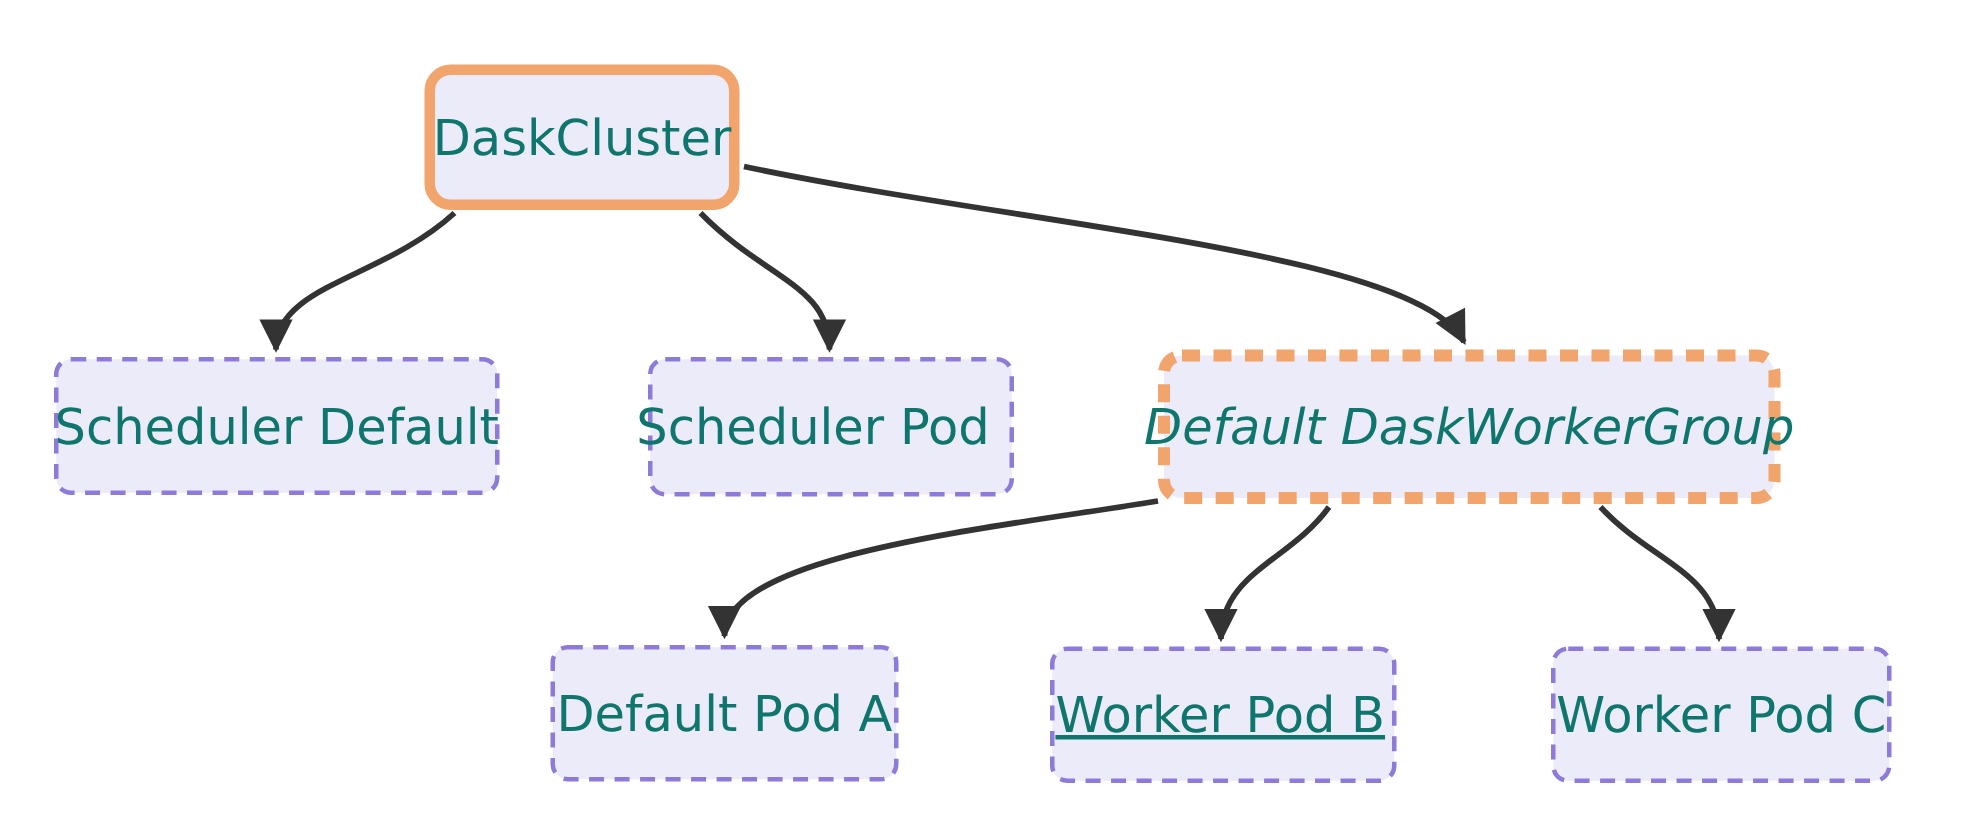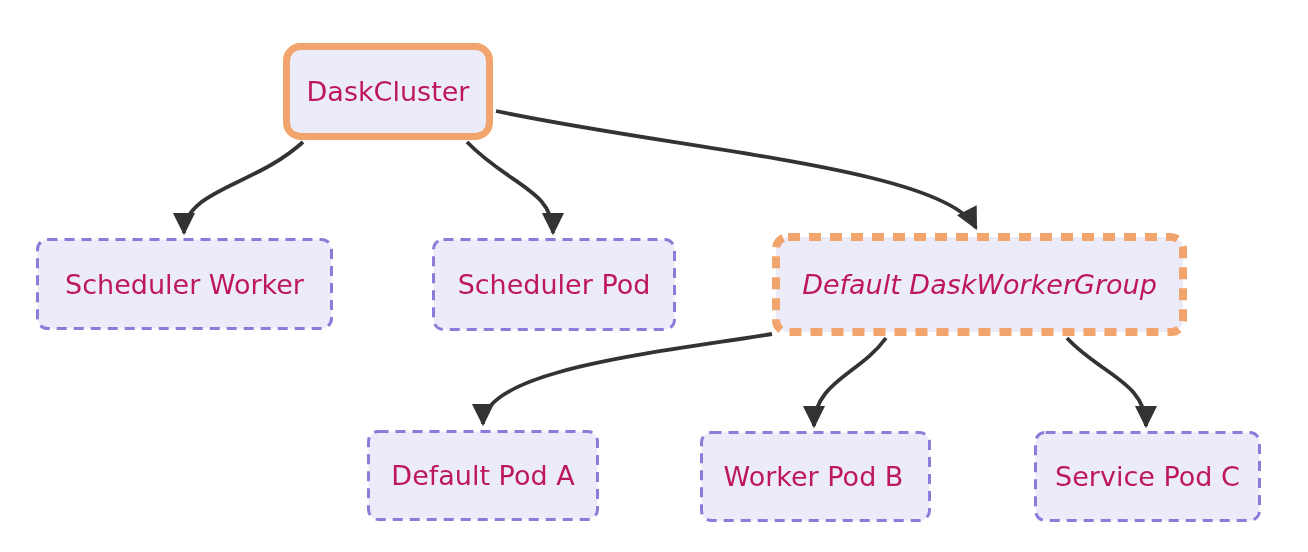--- a/index.html
+++ b/index.html
@@ -21,22 +21,22 @@
     top: 0;
     width: 1308px;
     height: 552px;
   }
   .node-label {
     position: absolute;
     display: flex;
     align-items: center;
     justify-content: center;
     text-align: center;
-    color: #be185d;
-    font-size: 27px;
+    color: #0f766e;
+    font-size: 33px;
     letter-spacing: 0px;
     white-space: nowrap;
     pointer-events: none;
   }
 </style>
 </head>
 <body>
 
 <div id="diagram-canvas">
 
@@ -60,25 +60,25 @@
       <path d="M 467 142 C 510 186 553 190 553 233" marker-end="url(#arrowhead)"></path>
       <path d="M 496 111 C 680 150 945 168 976 228" marker-end="url(#arrowhead)"></path>
       <path d="M 772 334 C 655 353 483 370 483 424" marker-end="url(#arrowhead)"></path>
       <path d="M 886 338 C 860 374 814 382 814 426" marker-end="url(#arrowhead)"></path>
       <path d="M 1067 338 C 1100 374 1146 382 1146 426" marker-end="url(#arrowhead)"></path>
     </g>
   </svg>
 
   <div class="node-label" style="left:283px; top:43px; width:210px; height:97px;">DaskCluster</div>
 
-  <div class="node-label" style="left:36px; top:238px; width:297px; height:92px;">Scheduler Worker</div>
+  <div class="node-label" style="left:36px; top:238px; width:297px; height:92px;">Scheduler Default</div>
 
-  <div class="node-label" style="left:432px; top:238px; width:244px; height:93px;">Scheduler Pod</div>
+  <div class="node-label" style="left:420px; top:238px; width:244px; height:93px;">Scheduler Pod</div>
 
   <div class="node-label" style="left:772px; top:233px; width:415px; height:103px;font-style:italic;">Default DaskWorkerGroup</div>
 
   <div class="node-label" style="left:367px; top:430px; width:232px; height:91px;">Default Pod A</div>
 
-  <div class="node-label" style="left:698px; top:431px; width:231px; height:91px;">Worker Pod B</div>
+  <div class="node-label" style="left:698px; top:431px; width:231px; height:91px;text-decoration:underline;">Worker Pod B</div>
 
-  <div class="node-label" style="left:1034px; top:431px; width:227px; height:91px;">Service Pod C</div>
+  <div class="node-label" style="left:1034px; top:431px; width:227px; height:91px;">Worker Pod C</div>
 
 </div>
 
 </body></html>

